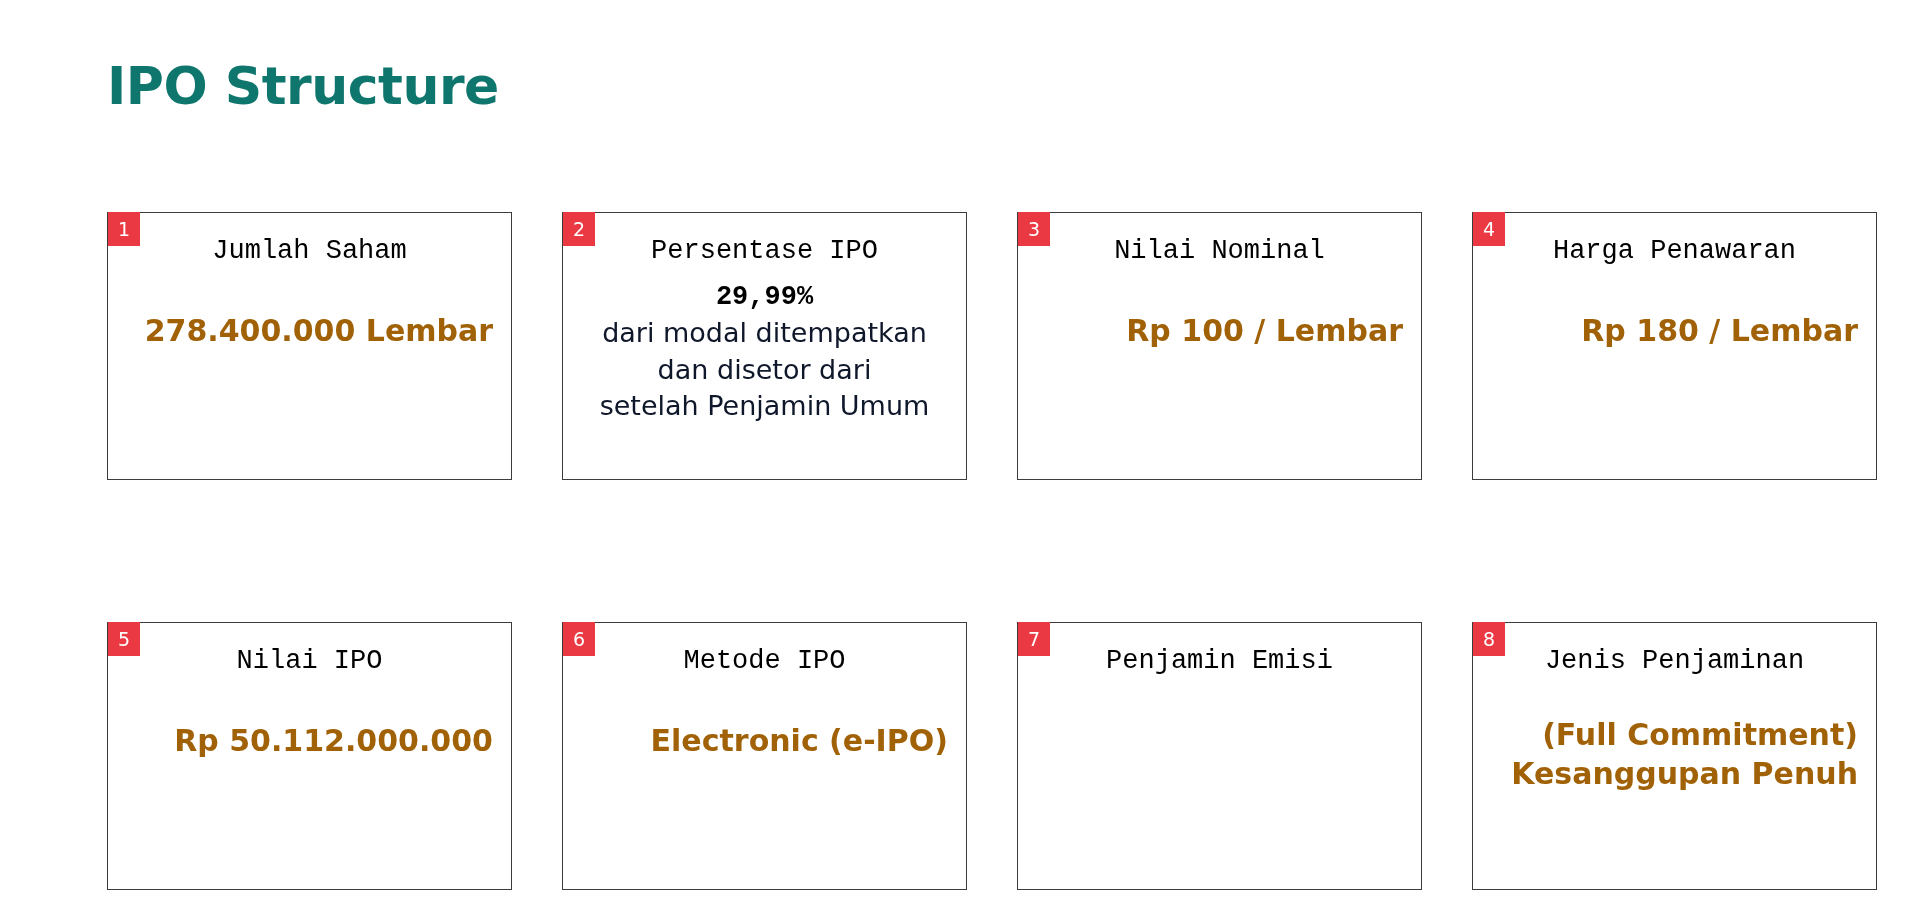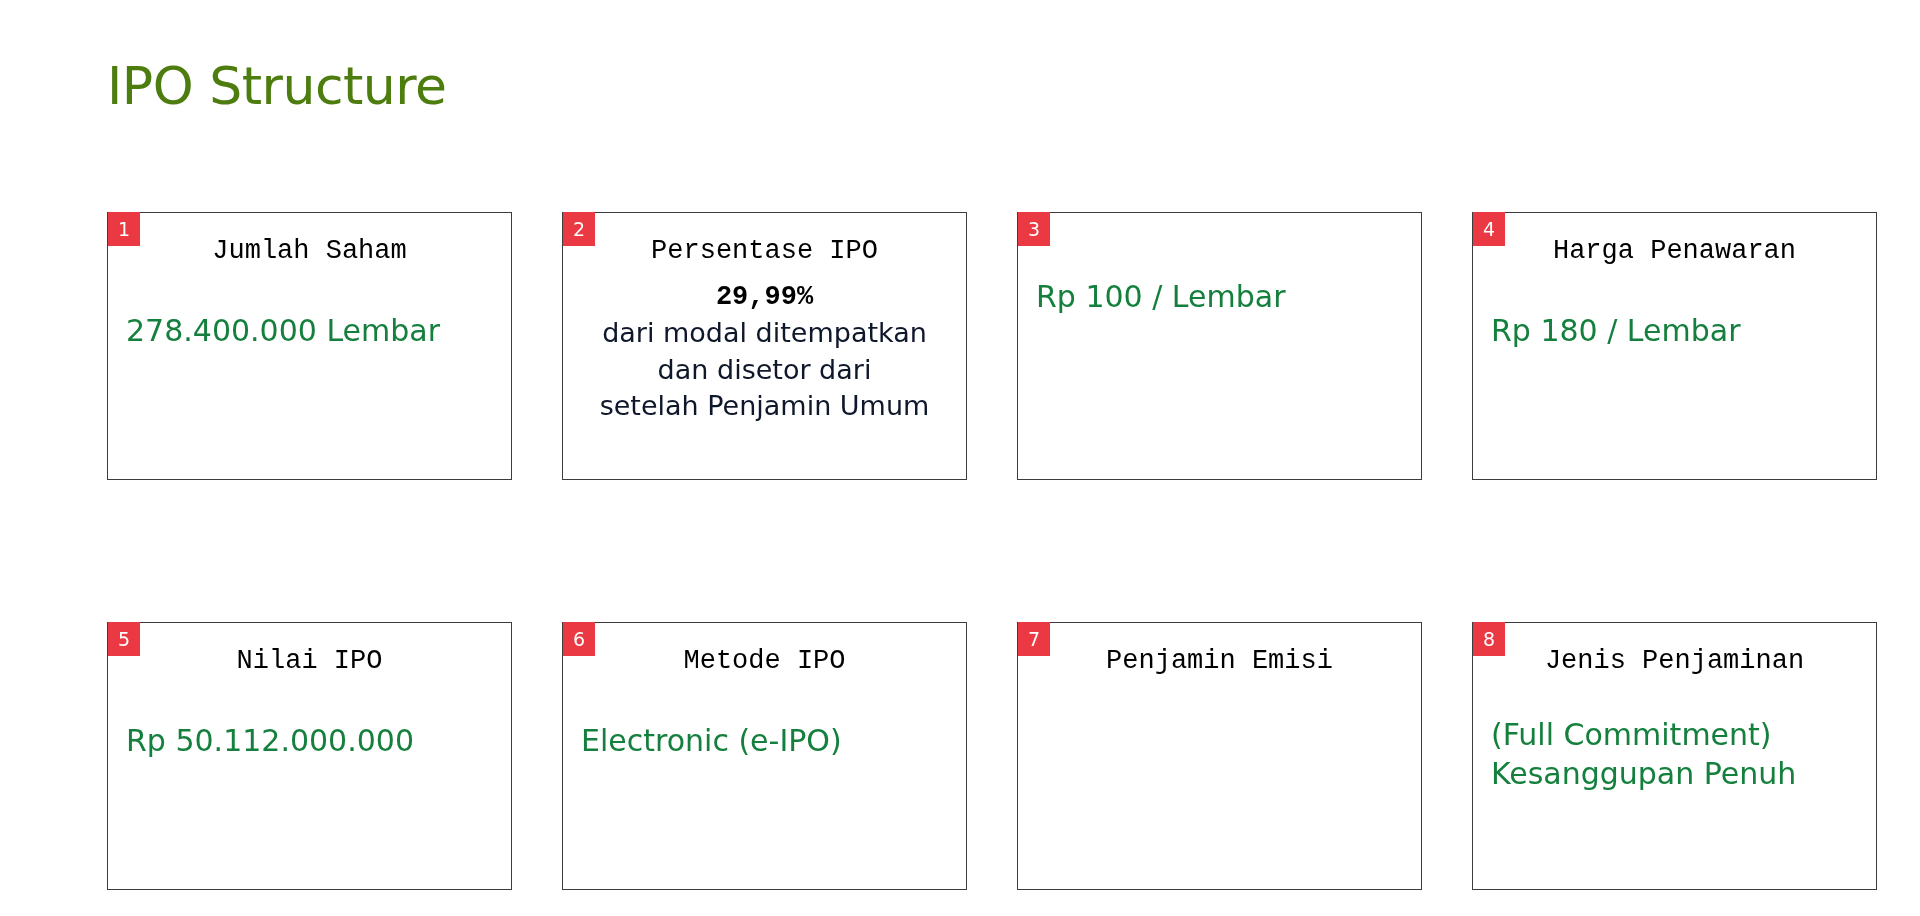--- a/index.html
+++ b/index.html
@@ -20,22 +20,22 @@
     height: 916px;
     background: #ffffff;
     box-sizing: border-box;
   }
 
   .page-title {
     position: absolute;
     left: 107px;
     top: 58px;
     font-size: 52px;
-    font-weight: normal;
-    color: #4d7c0f;
+    font-weight: bold;
+    color: #0f766e;
     letter-spacing: -0.5px;
     line-height: 1.1;
     white-space: nowrap;
   }
 
   .grid {
     position: absolute;
     left: 107px;
     top: 212px;
     width: 1770px;
@@ -78,23 +78,23 @@
     color: #000000;
     text-align: center;
     line-height: 1.25;
     width: 100%;
     font-family: Liberation Mono, monospace;
   }
 
   
   .card.simple .card-value {
     font-size: 30px;
-    font-weight: normal;
-    color: #15803d;
-    text-align: left;
+    font-weight: bold;
+    color: #a16207;
+    text-align: right;
     line-height: 1.3;
     margin-top: 42px;
     width: 100%;
   }
 
   .card.simple.tall-value .card-value {
     margin-top: 36px;
   }
 
   
@@ -137,20 +137,21 @@
       <div class="card-badge">2</div>
       <div class="card-label">Persentase IPO</div>
       <div class="detail-highlight">29,99%</div>
       <div class="detail-line">dari modal ditempatkan</div>
       <div class="detail-line">dan disetor dari</div>
       <div class="detail-line">setelah Penjamin Umum</div>
     </div>
 
     <div class="card simple">
       <div class="card-badge">3</div>
+      <div class="card-label">Nilai Nominal</div>
       <div class="card-value">Rp 100 / Lembar</div>
     </div>
 
     <div class="card simple">
       <div class="card-badge">4</div>
       <div class="card-label">Harga Penawaran</div>
       <div class="card-value">Rp 180 / Lembar</div>
     </div>
 
     <div class="card simple">

